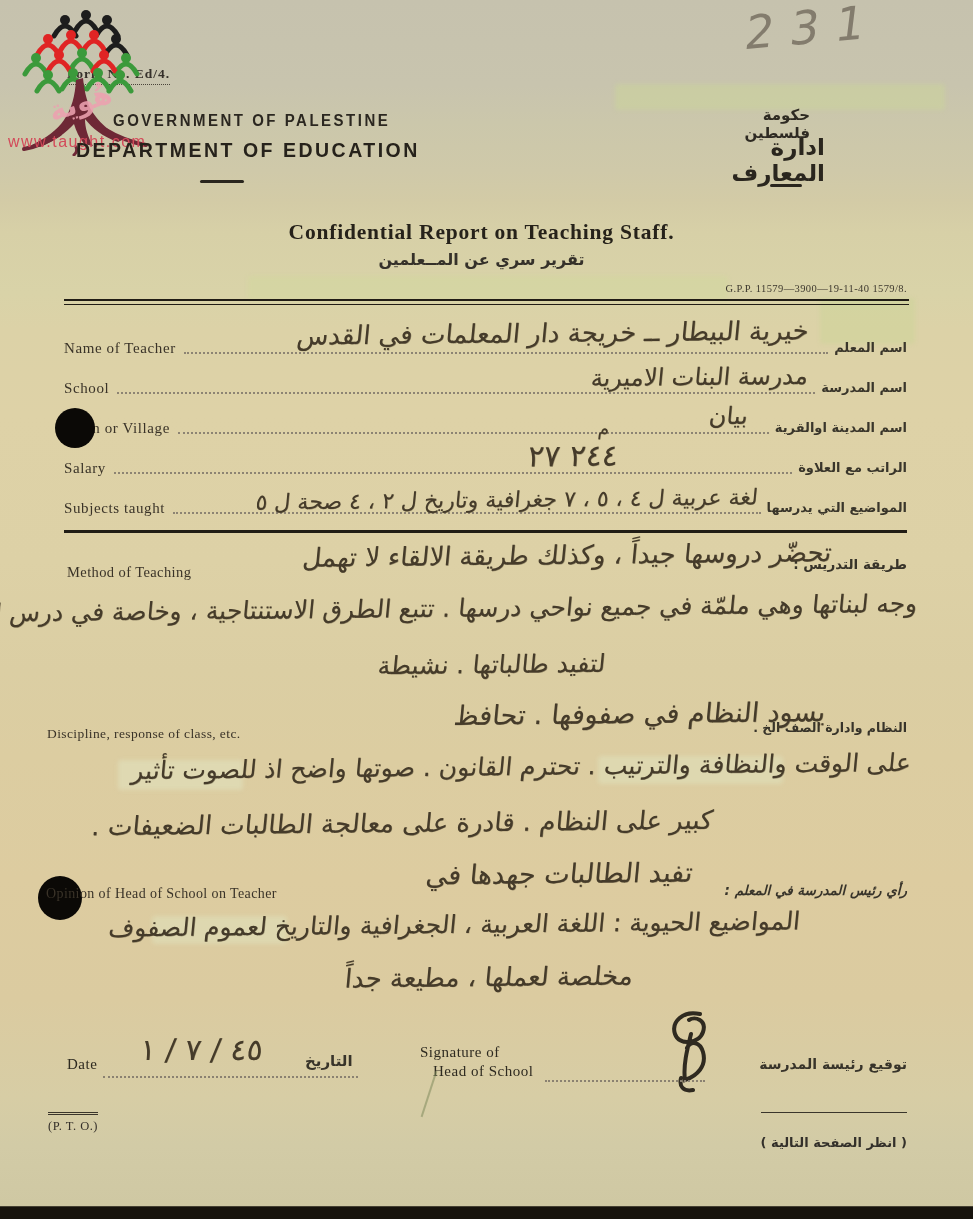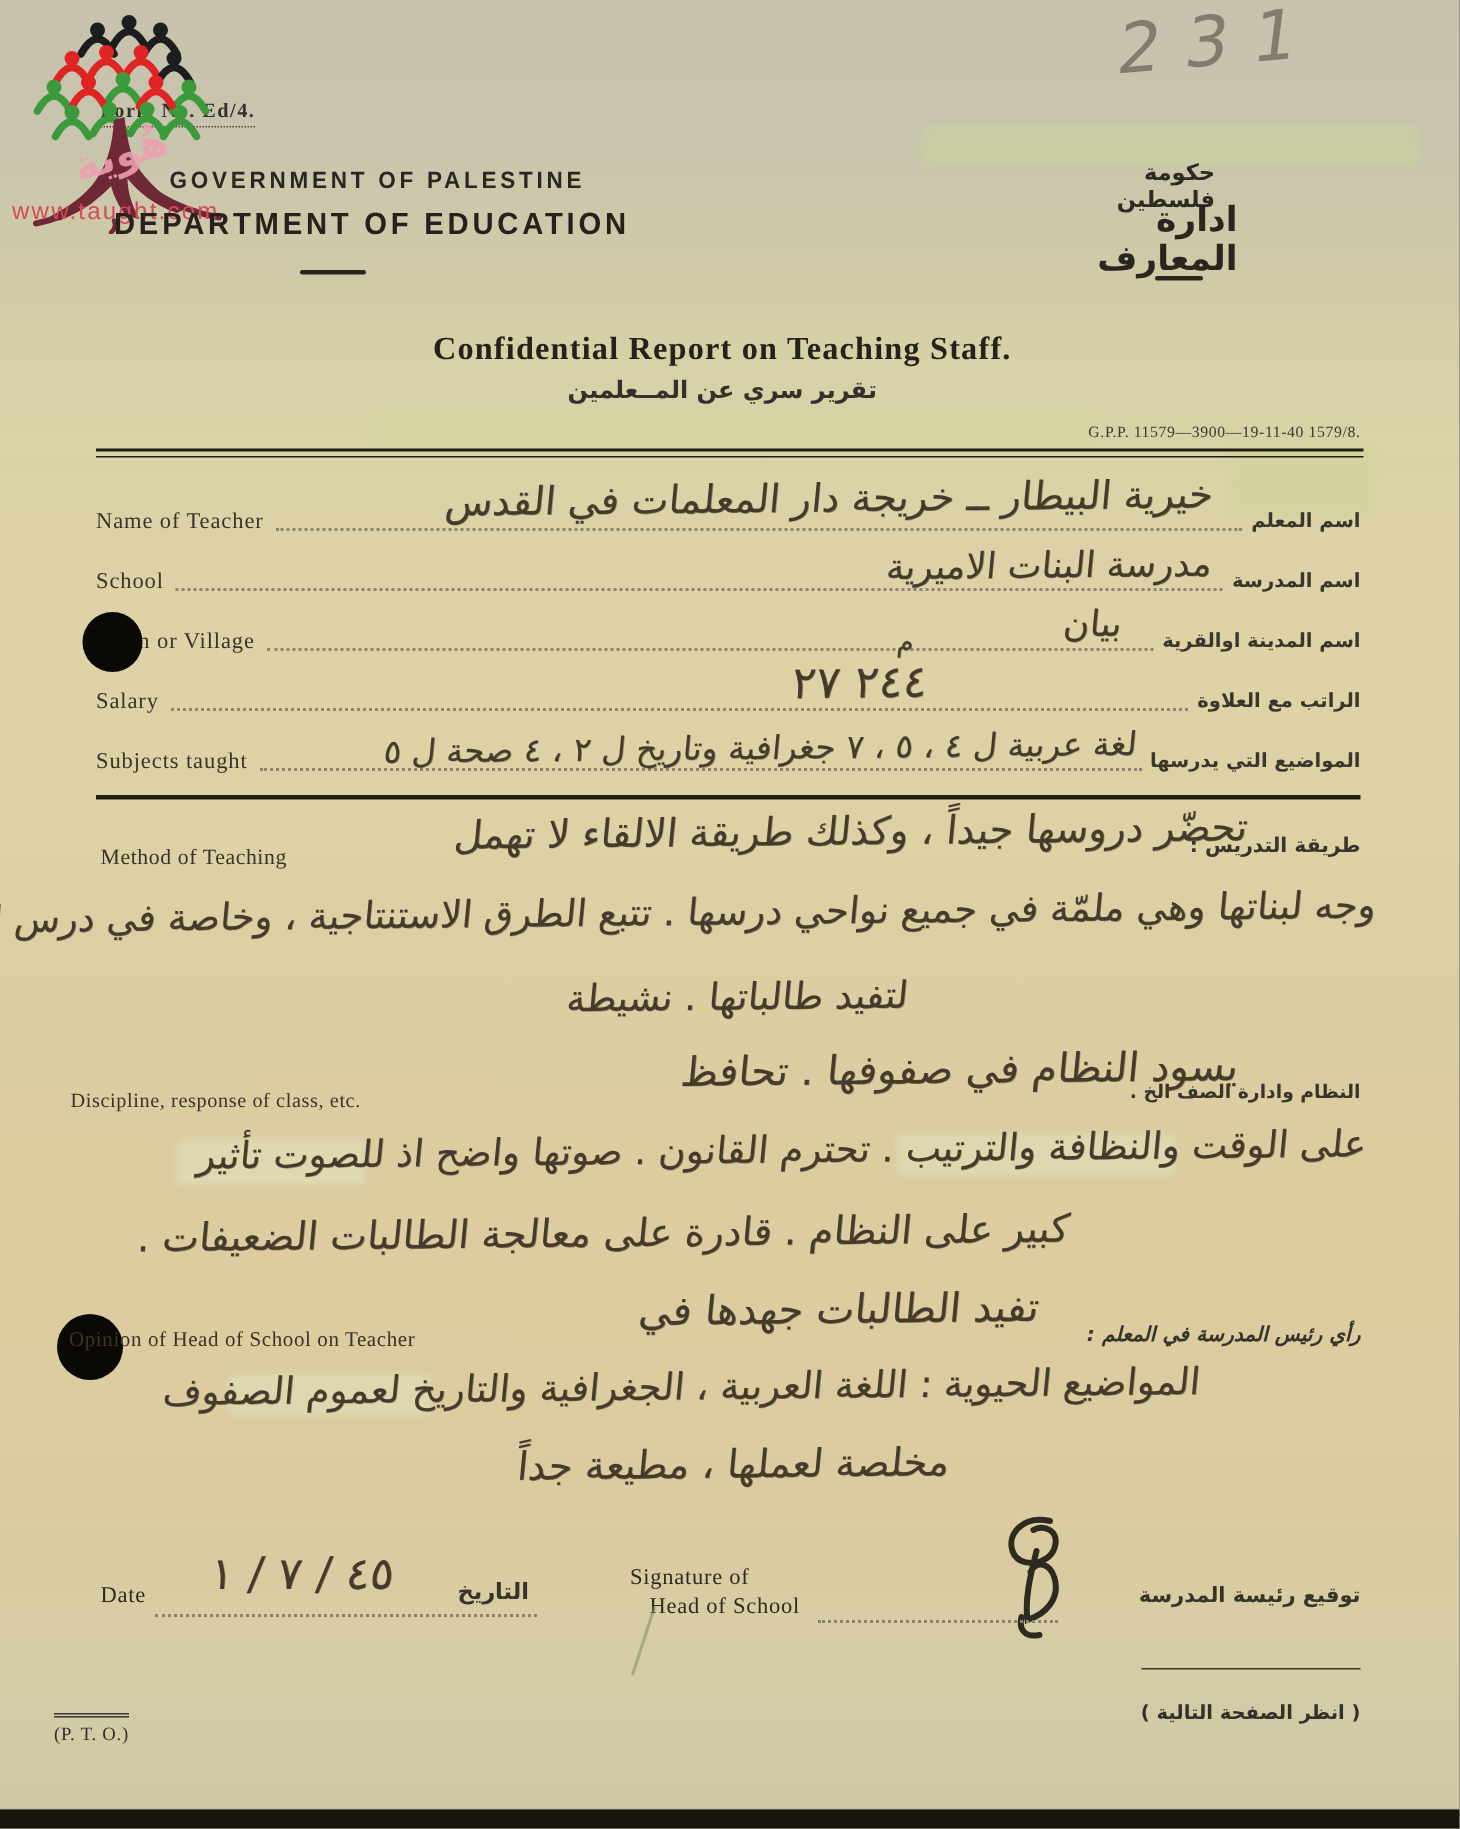--- a/index.html
+++ b/index.html
@@ -206,16 +206,16 @@
   <div class="abs" style="left:140px;top:1032px;font-family:'DejaVu Sans',sans-serif;font-size:30px;color:#453b2a;direction:ltr;white-space:nowrap;transform:skewX(-6deg);text-shadow:0.5px 0.4px 0 rgba(62,50,30,0.45);">٤٥ / ٧ / ١</div>
   <div class="abs ar" style="left:305px;top:1052px;font-size:15px;font-weight:bold;color:#38342a;">التاريخ</div>
 
   <div class="abs en-serif" style="left:420px;top:1044px;font-size:15px;letter-spacing:0.5px;">Signature of</div>
   <div class="abs en-serif" style="left:433px;top:1063px;font-size:15px;letter-spacing:0.5px;">Head of School</div>
   <div class="abs dotline" style="left:545px;top:1062px;width:160px;height:18px;"></div>
   <div class="abs ar" style="right:66px;top:1056px;font-size:14px;font-weight:bold;color:#38342a;">توقيع رئيسة المدرسة</div>
 
   <div class="abs" style="left:428px;top:1070px;width:2px;height:48px;background:rgba(128,138,92,0.55);transform:rotate(18deg);"></div>
 
-  <div class="abs en-serif" style="left:36px;top:1112px;font-size:12.5px;border-top:3px double #3a352b;padding-top:4px;letter-spacing:0.5px;color:#35302a;margin-top:30px;">(P. T. O.)</div>
+  <div class="abs en-serif" style="left:48px;top:1112px;font-size:12.5px;border-top:3px double #3a352b;padding-top:4px;letter-spacing:0.5px;color:#35302a;">(P. T. O.)</div>
   <div class="abs ar" style="right:66px;top:1112px;font-size:13px;font-weight:bold;border-top:1.5px solid #3a352b;padding-top:22px;color:#33302a;">( انظر الصفحة التالية )</div>
 
 </div>
 
 </body></html>

